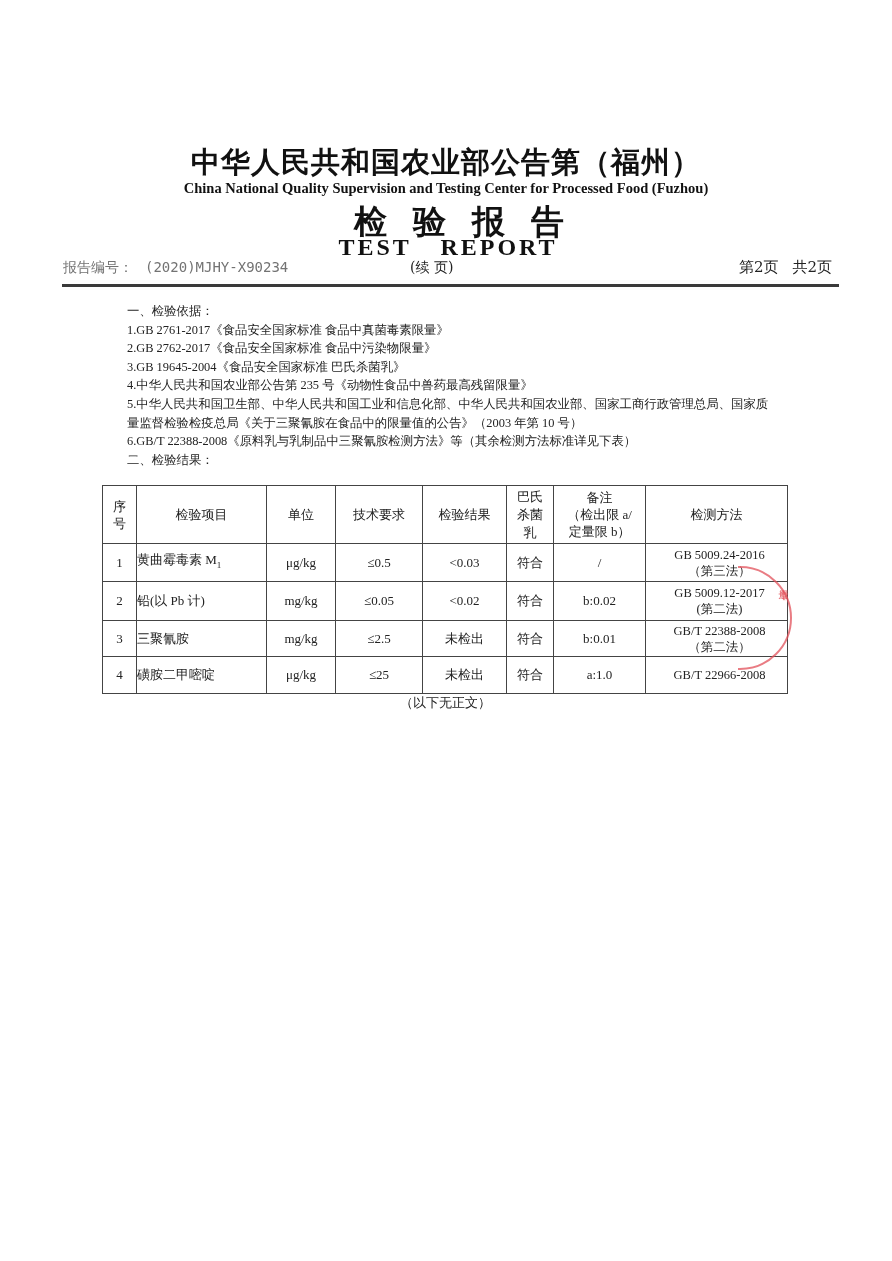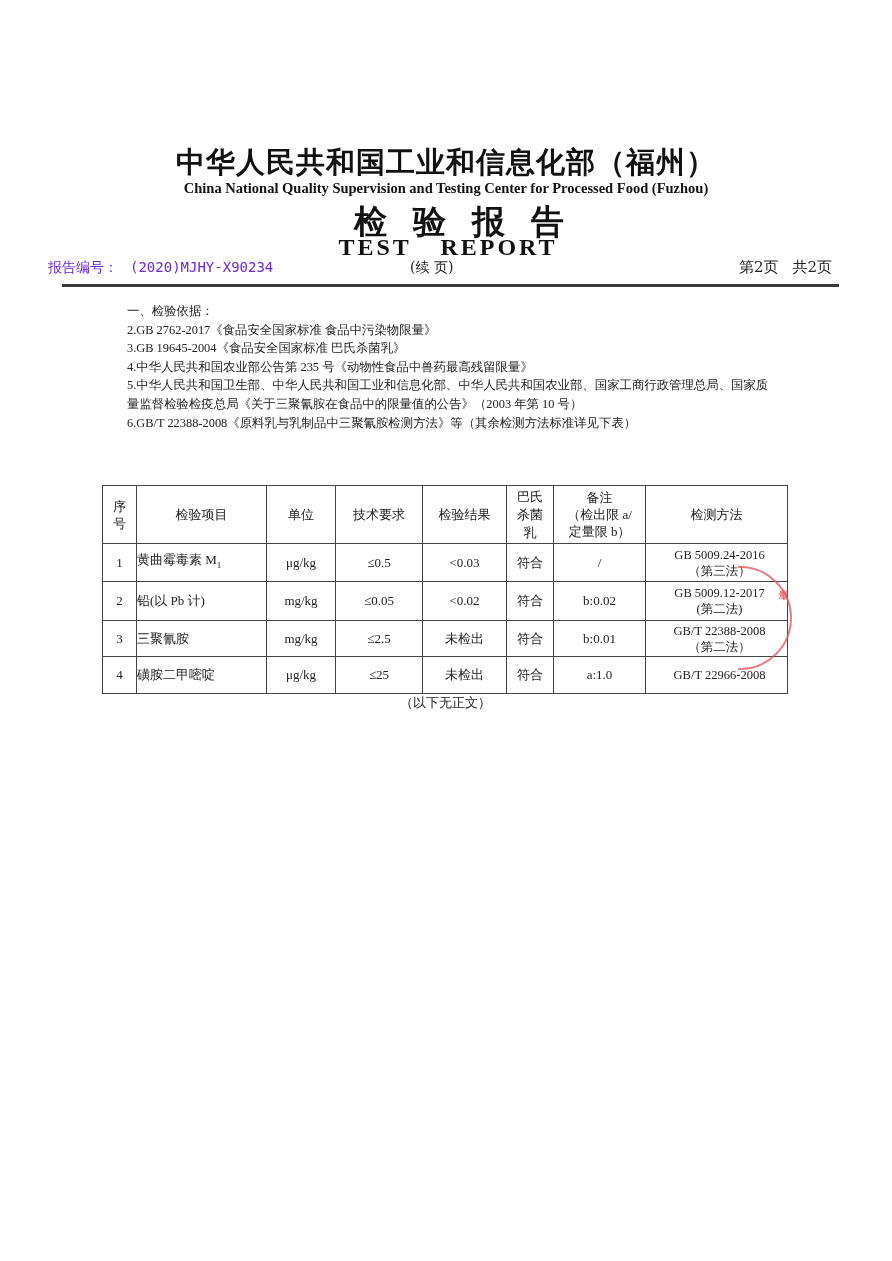--- a/index.html
+++ b/index.html
@@ -19,21 +19,21 @@
   .title-cn {
     left: 0; width: 892px; top: 200px; text-align: center;
     font-size: 33px; font-weight: bold; letter-spacing: 26px; padding-left: 26px; color: #111;
   }
   .title-en {
     left: 12px; width: 872px; top: 234px; text-align: center;
     font-family: "Liberation Serif", serif; font-size: 24px; font-weight: bold; letter-spacing: 3px; color: #111;
     word-spacing: 20px;
   }
   .report-no {
-    left: 48px; top: 259px; font-family: "DejaVu Sans Mono", "Liberation Mono", monospace; font-size: 14px; color: #6d28d9;
+    left: 63px; top: 259px; font-family: "DejaVu Sans Mono", "Liberation Mono", monospace; font-size: 14px; color: #737373;
   }
   .report-no .lbl { font-family: "DejaVu Sans", sans-serif; margin-right: 12px; }
   .cont { left: 410px; top: 259px; font-size: 14px; color: #222; }
   .pages { right: 60px; top: 258px; font-size: 15px; color: #222; }
   .pages span { margin-left: 14px; }
   .rule { left: 62px; width: 777px; top: 284px; height: 3px; background: #3a3a3a; }
   .basis {
     left: 127px; top: 302px; width: 648px; font-size: 12.4px; line-height: 18.6px; color: #222;
     font-family: "Liberation Serif", "DejaVu Serif", serif;
   }
@@ -58,41 +58,43 @@
   }
   .seal-text {
     left: 762px; top: 582px; width: 28px; font-size: 10px; line-height: 14px; color: rgba(226,80,90,0.7);
     text-align: center; font-family: "DejaVu Sans", sans-serif;
   }
   sub { font-size: 9px; }
 </style>
 </head>
 <body>
 
-<div class="abs org-cn">中华人民共和国工业和信息化部（福州）</div>
+<div class="abs org-cn">中华人民共和国农业部公告第（福州）</div>
 <div class="abs org-en">China National Quality Supervision and Testing Center for Processed Food (Fuzhou)</div>
 <div class="abs title-cn">检验报告</div>
 <div class="abs title-en">TEST REPORT</div>
 
 <div class="abs report-no">
   <span class="lbl">报告编号：</span><span>(2020)MJHY-X90234</span>
 </div>
 <div class="abs cont">(续 页)</div>
 <div class="abs pages">
   <span>第2页</span><span>共2页</span>
 </div>
 <div class="abs rule"></div>
 
 <div class="abs basis">
   <div class="sec">一、检验依据：</div>
+  <div>1.GB 2761-2017《食品安全国家标准 食品中真菌毒素限量》</div>
   <div>2.GB 2762-2017《食品安全国家标准 食品中污染物限量》</div>
   <div>3.GB 19645-2004《食品安全国家标准 巴氏杀菌乳》</div>
   <div>4.中华人民共和国农业部公告第 235 号《动物性食品中兽药最高残留限量》</div>
   <div>5.中华人民共和国卫生部、中华人民共和国工业和信息化部、中华人民共和国农业部、国家工商行政管理总局、国家质量监督检验检疫总局《关于三聚氰胺在食品中的限量值的公告》（2003 年第 10 号）</div>
   <div>6.GB/T 22388-2008《原料乳与乳制品中三聚氰胺检测方法》等（其余检测方法标准详见下表）</div>
+  <div class="sec">二、检验结果：</div>
 </div>
 
 <table class="results">
   <colgroup>
     <col style="width:34px">
       <col style="width:130px">
       <col style="width:69px">
       <col style="width:87px">
       <col style="width:84px">
       <col style="width:47px">

